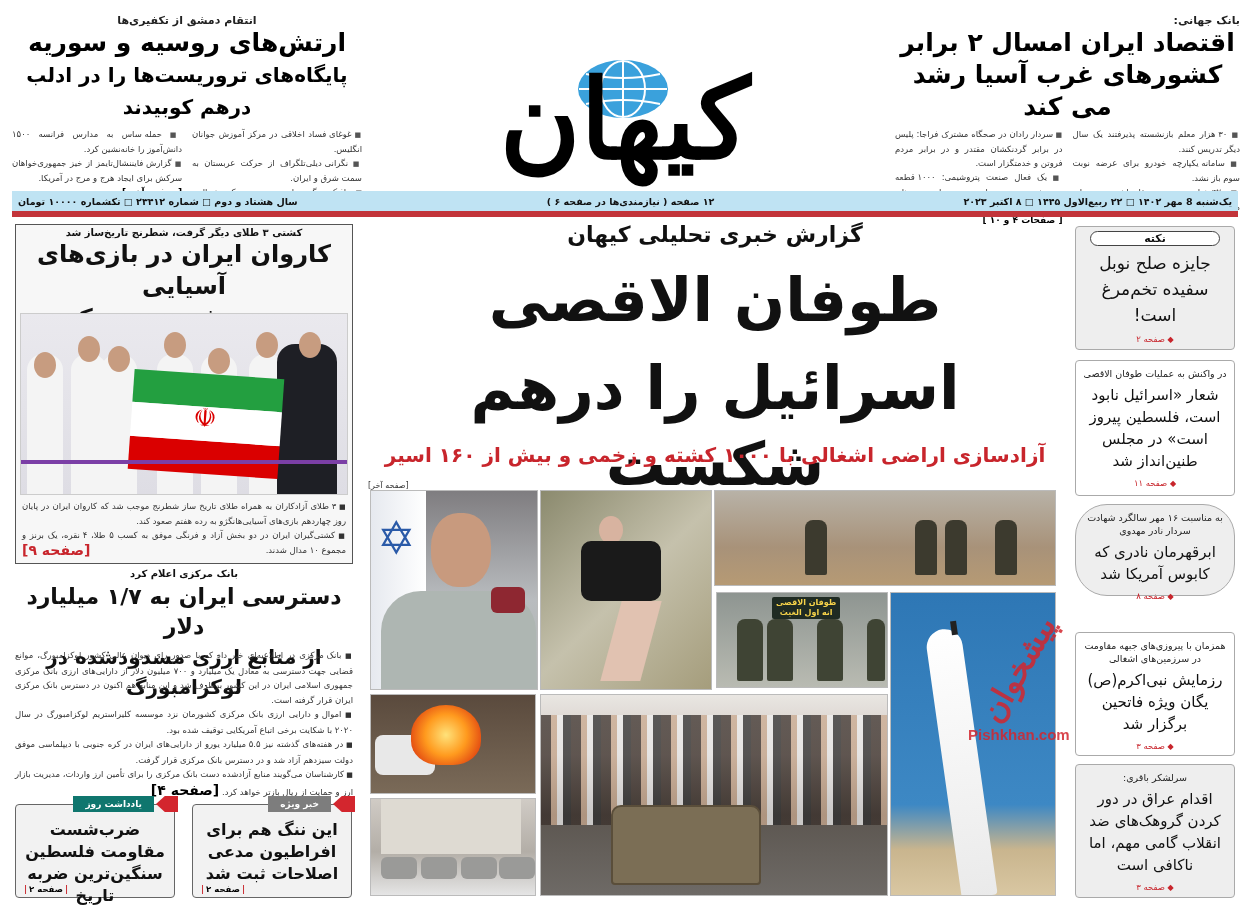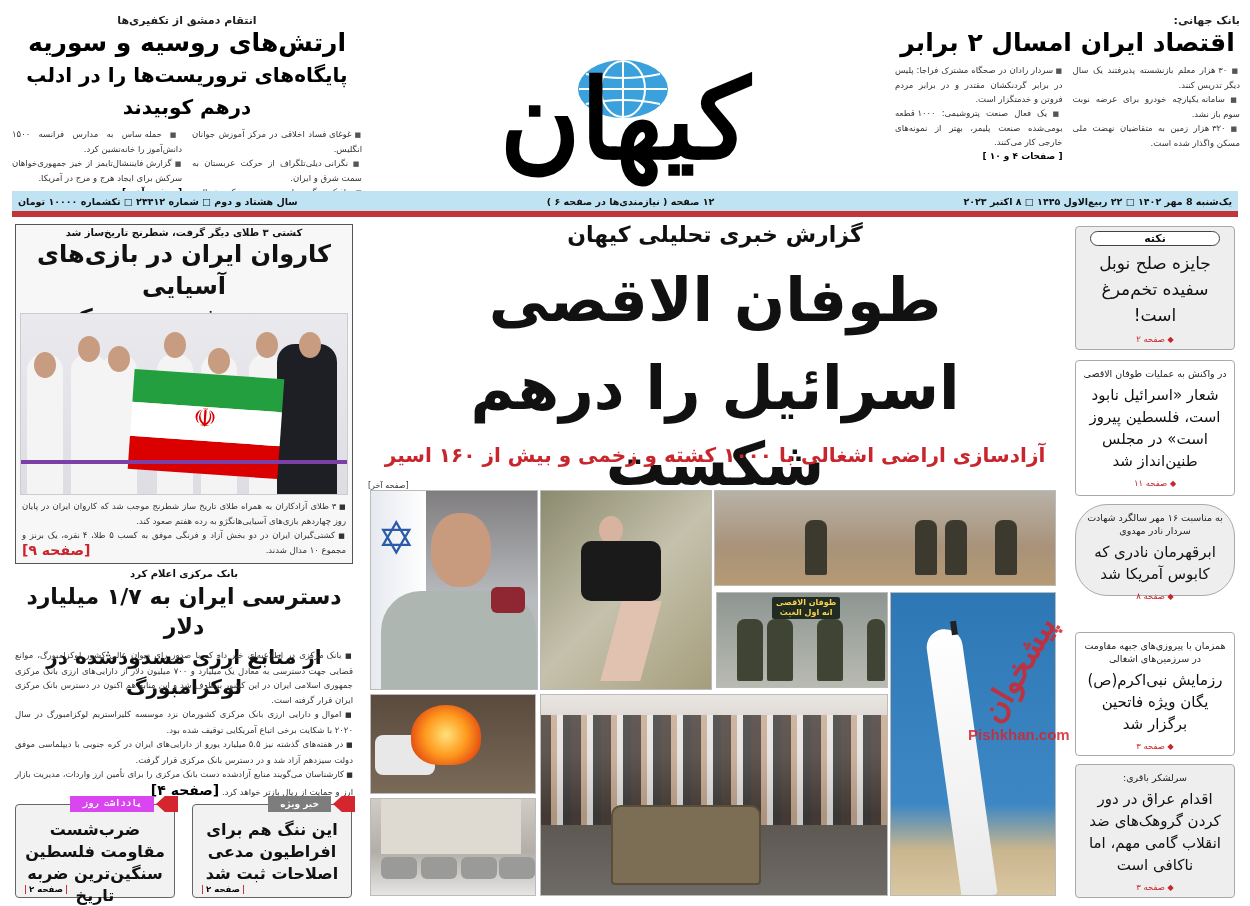--- a/index.html
+++ b/index.html
@@ -112,20 +112,21 @@
   .rbox .h { font-size: 15px; font-weight: normal; line-height: 22px; margin-top: 4px; padding: 0 4px; }
   .rbox .p { font-size: 8.5px; color: #c8252c; margin: 6px 0 6px; }
   .rbox .p::before { content: "◆ "; font-size: 8px; }
 </style>
 </head>
 <body>
 
 <div class="abs top-story" style="left:895px; top:14px; width:345px;">
   <div class="kicker" style="text-align:right;">بانک جهانی:</div>
   <div class="top-head">اقتصاد ایران امسال ۲ برابر</div>
+  <div class="top-head">کشورهای غرب آسیا رشد می کند</div>
   <div class="bullets">
     <div class="col">
       <span class="b">۳۰ هزار معلم بازنشسته پذیرفتند یک سال دیگر تدریس کنند.</span>
       <span class="b">سامانه یکپارچه خودرو برای عرضه نوبت سوم باز نشد.</span>
       <span class="b">۳۲۰ هزار زمین به متقاضیان نهضت ملی مسکن واگذار شده است.</span>
     </div>
     <div class="col">
       <span class="b">سردار رادان در صحگاه مشترک فراجا: پلیس در برابر گردنکشان مقتدر و در برابر مردم فروتن و خدمتگزار است.</span>
       <span class="b">یک فعال صنعت پتروشیمی: ۱۰۰۰ قطعه بومی‌شده صنعت پلیمر، بهتر از نمونه‌های خارجی کار می‌کنند.</span>
       <span class="pageref">[ صفحات ۴ و ۱۰ ]</span>
@@ -283,21 +284,21 @@
   <div class="b">بانک مرکزی در اطلاعیه‌ای خبر داد که با صدور رای دیوان عالی کشور لوکزامبورگ، موانع قضایی جهت دسترسی به معادل یک میلیارد و ۷۰۰ میلیون دلار از دارایی‌های ارزی بانک مرکزی جمهوری اسلامی ایران در این کشور برطرف شد و این منابع هم اکنون در دسترس بانک مرکزی ایران قرار گرفته است.</div>
   <div class="b">اموال و دارایی ارزی بانک مرکزی کشورمان نزد موسسه کلیراستریم لوکزامبورگ در سال ۲۰۲۰ با شکایت برخی اتباع آمریکایی توقیف شده بود.</div>
   <div class="b">در هفته‌های گذشته نیز ۵.۵ میلیارد یورو از دارایی‌های ایران در کره جنوبی با دیپلماسی موفق دولت سیزدهم آزاد شد و در دسترس بانک مرکزی قرار گرفت.</div>
   <div class="b">
     <span>کارشناسان می‌گویند منابع آزادشده دست بانک مرکزی را برای تأمین ارز واردات، مدیریت بازار ارز و حمایت از ریال بازتر خواهد کرد.</span>
     <span class="pr-red" style="color:#000;">[صفحه ۴]</span>
   </div>
 </div>
 
 <div class="tag-box" style="left:15px; top:804px; width:160px; height:94px;">
-  <div class="tag" style="background:#d946ef;font-family:Liberation Mono, monospace;">یادداشت روز</div>
+  <div class="tag" style="background:#0f766e;">یادداشت روز</div>
   <div class="tag-arrow" style="right:-4px;"></div>
   <div class="head">ضرب‌شست مقاومت فلسطین سنگین‌ترین ضربه تاریخ</div>
   <div class="pr">صفحه ۲</div>
 </div>
 
 <div class="tag-box" style="left:192px; top:804px; width:160px; height:94px;">
   <div class="tag" style="background:#7d7d7d;">خبر ویژه</div>
   <div class="tag-arrow" style="right:-4px;"></div>
   <div class="head">این ننگ هم برای افراطیون مدعی اصلاحات ثبت شد</div>
   <div class="pr">صفحه ۲</div>

